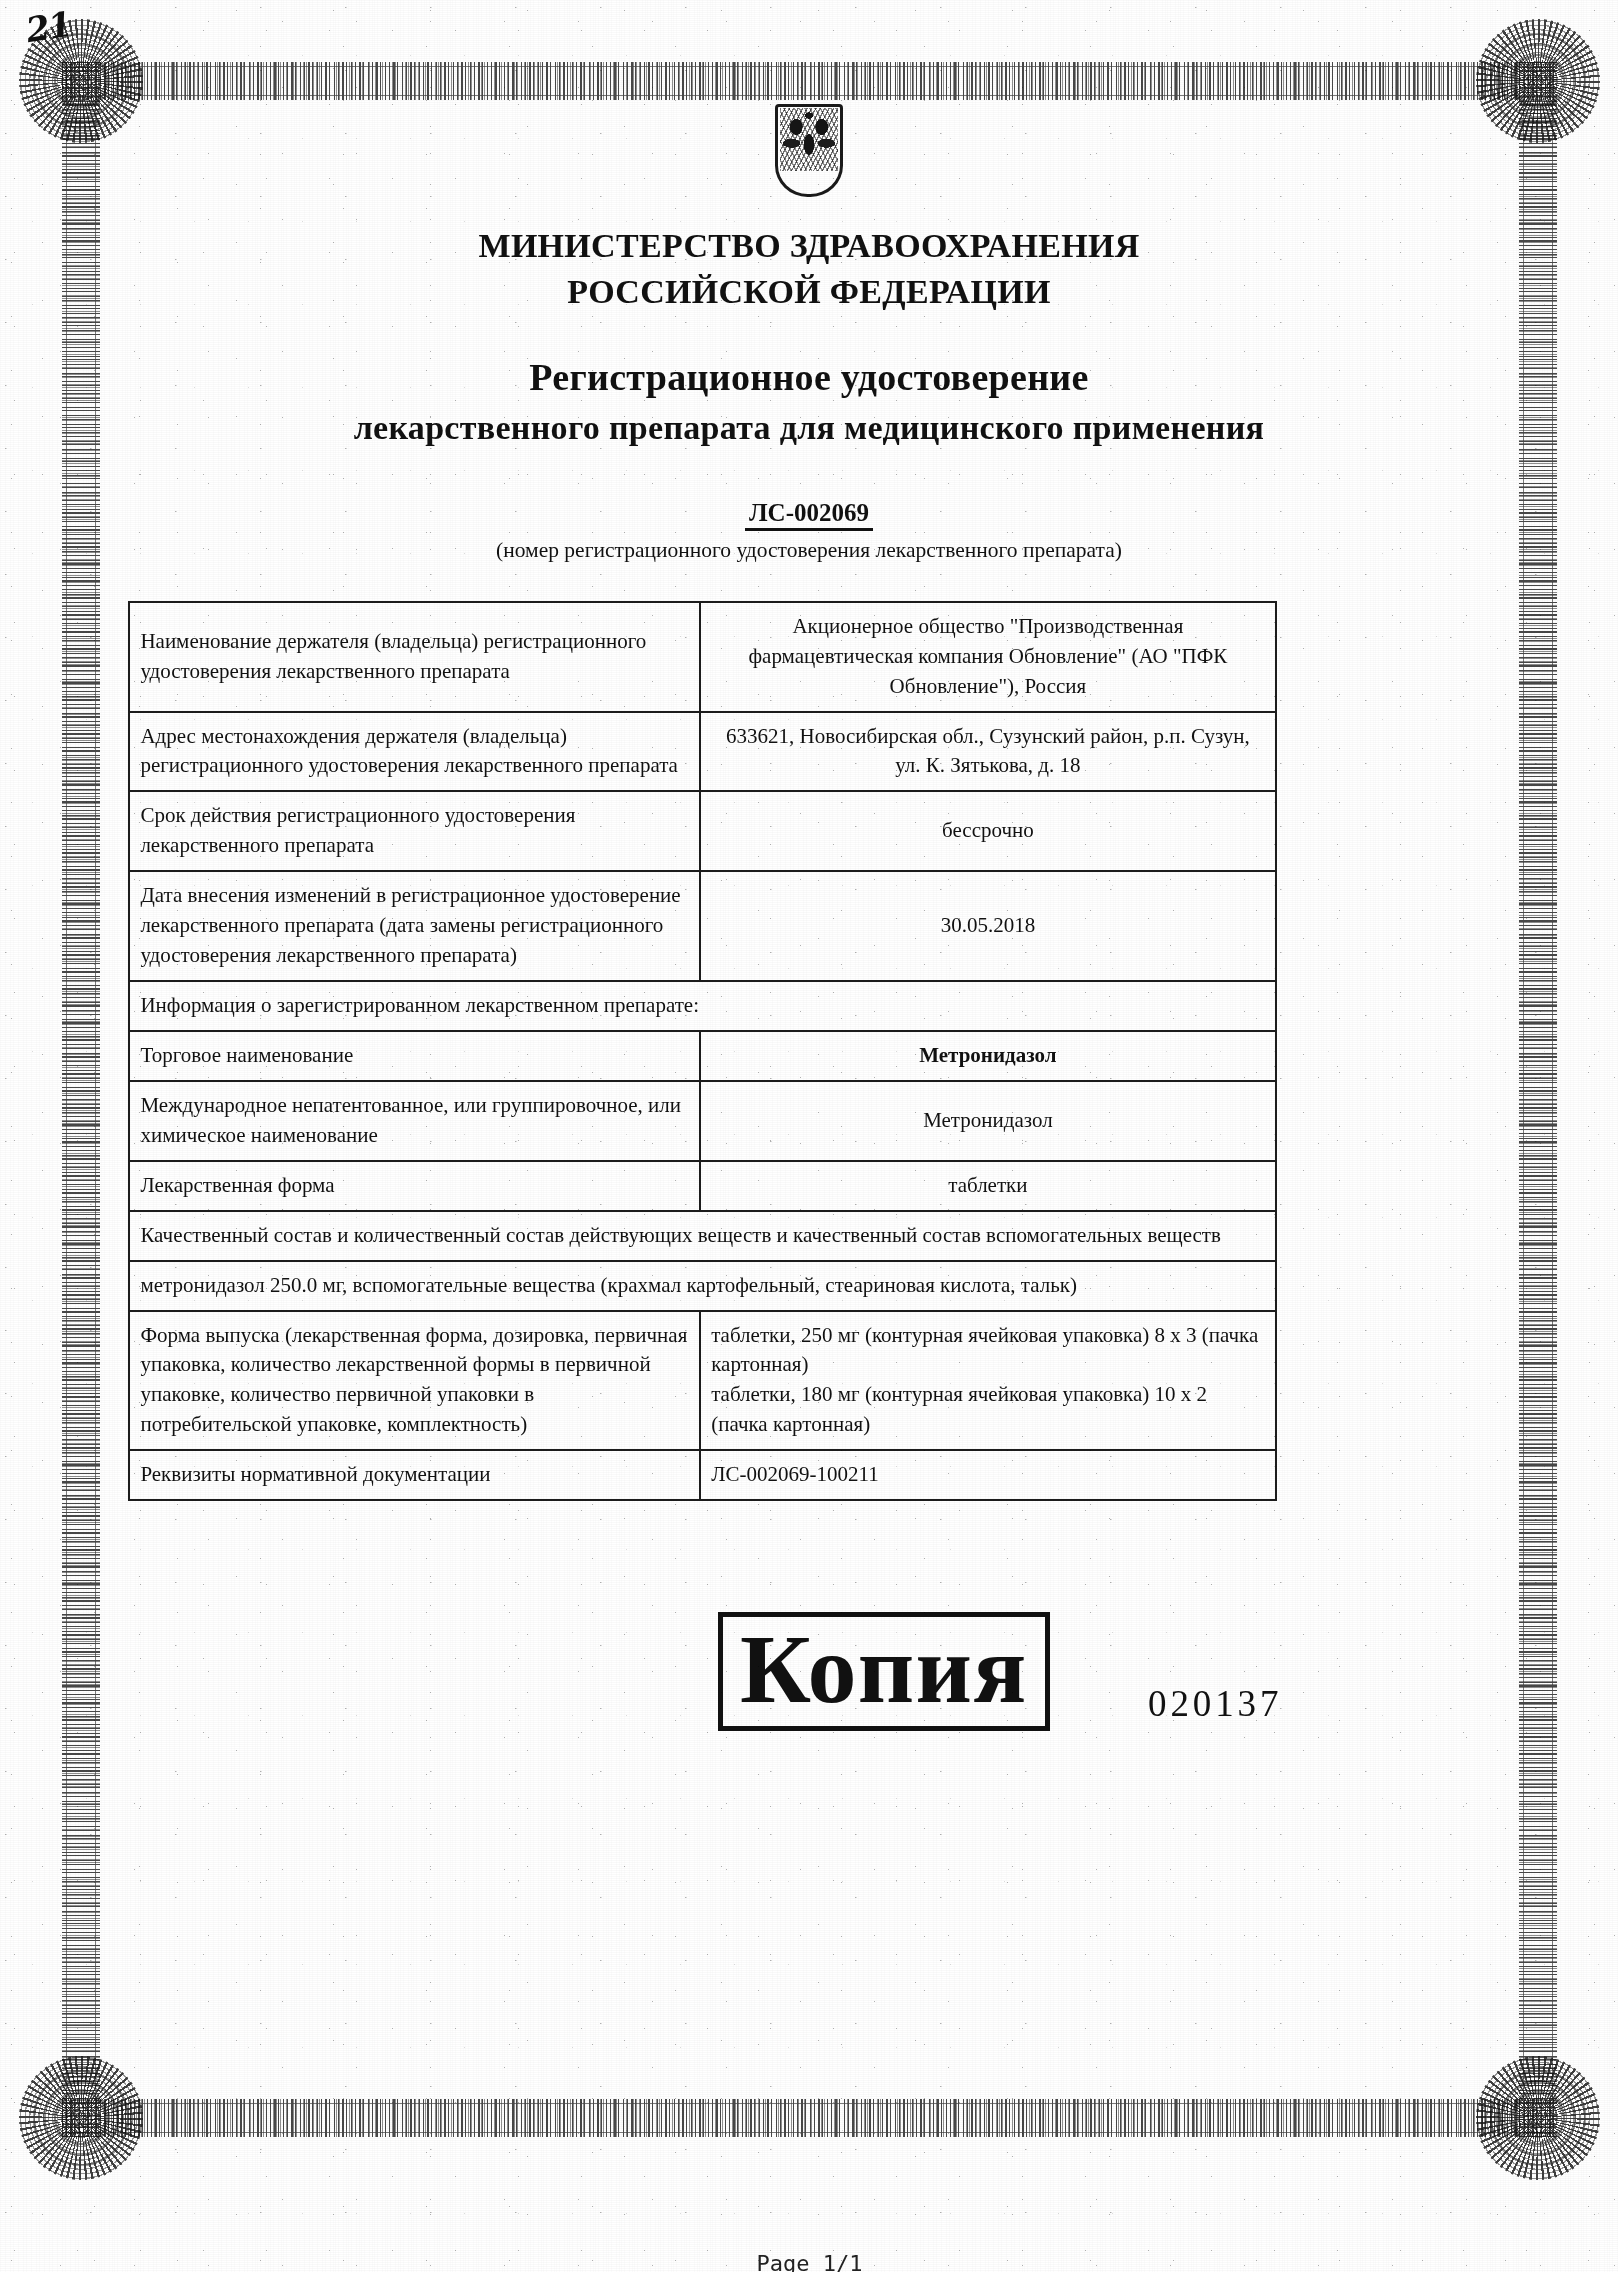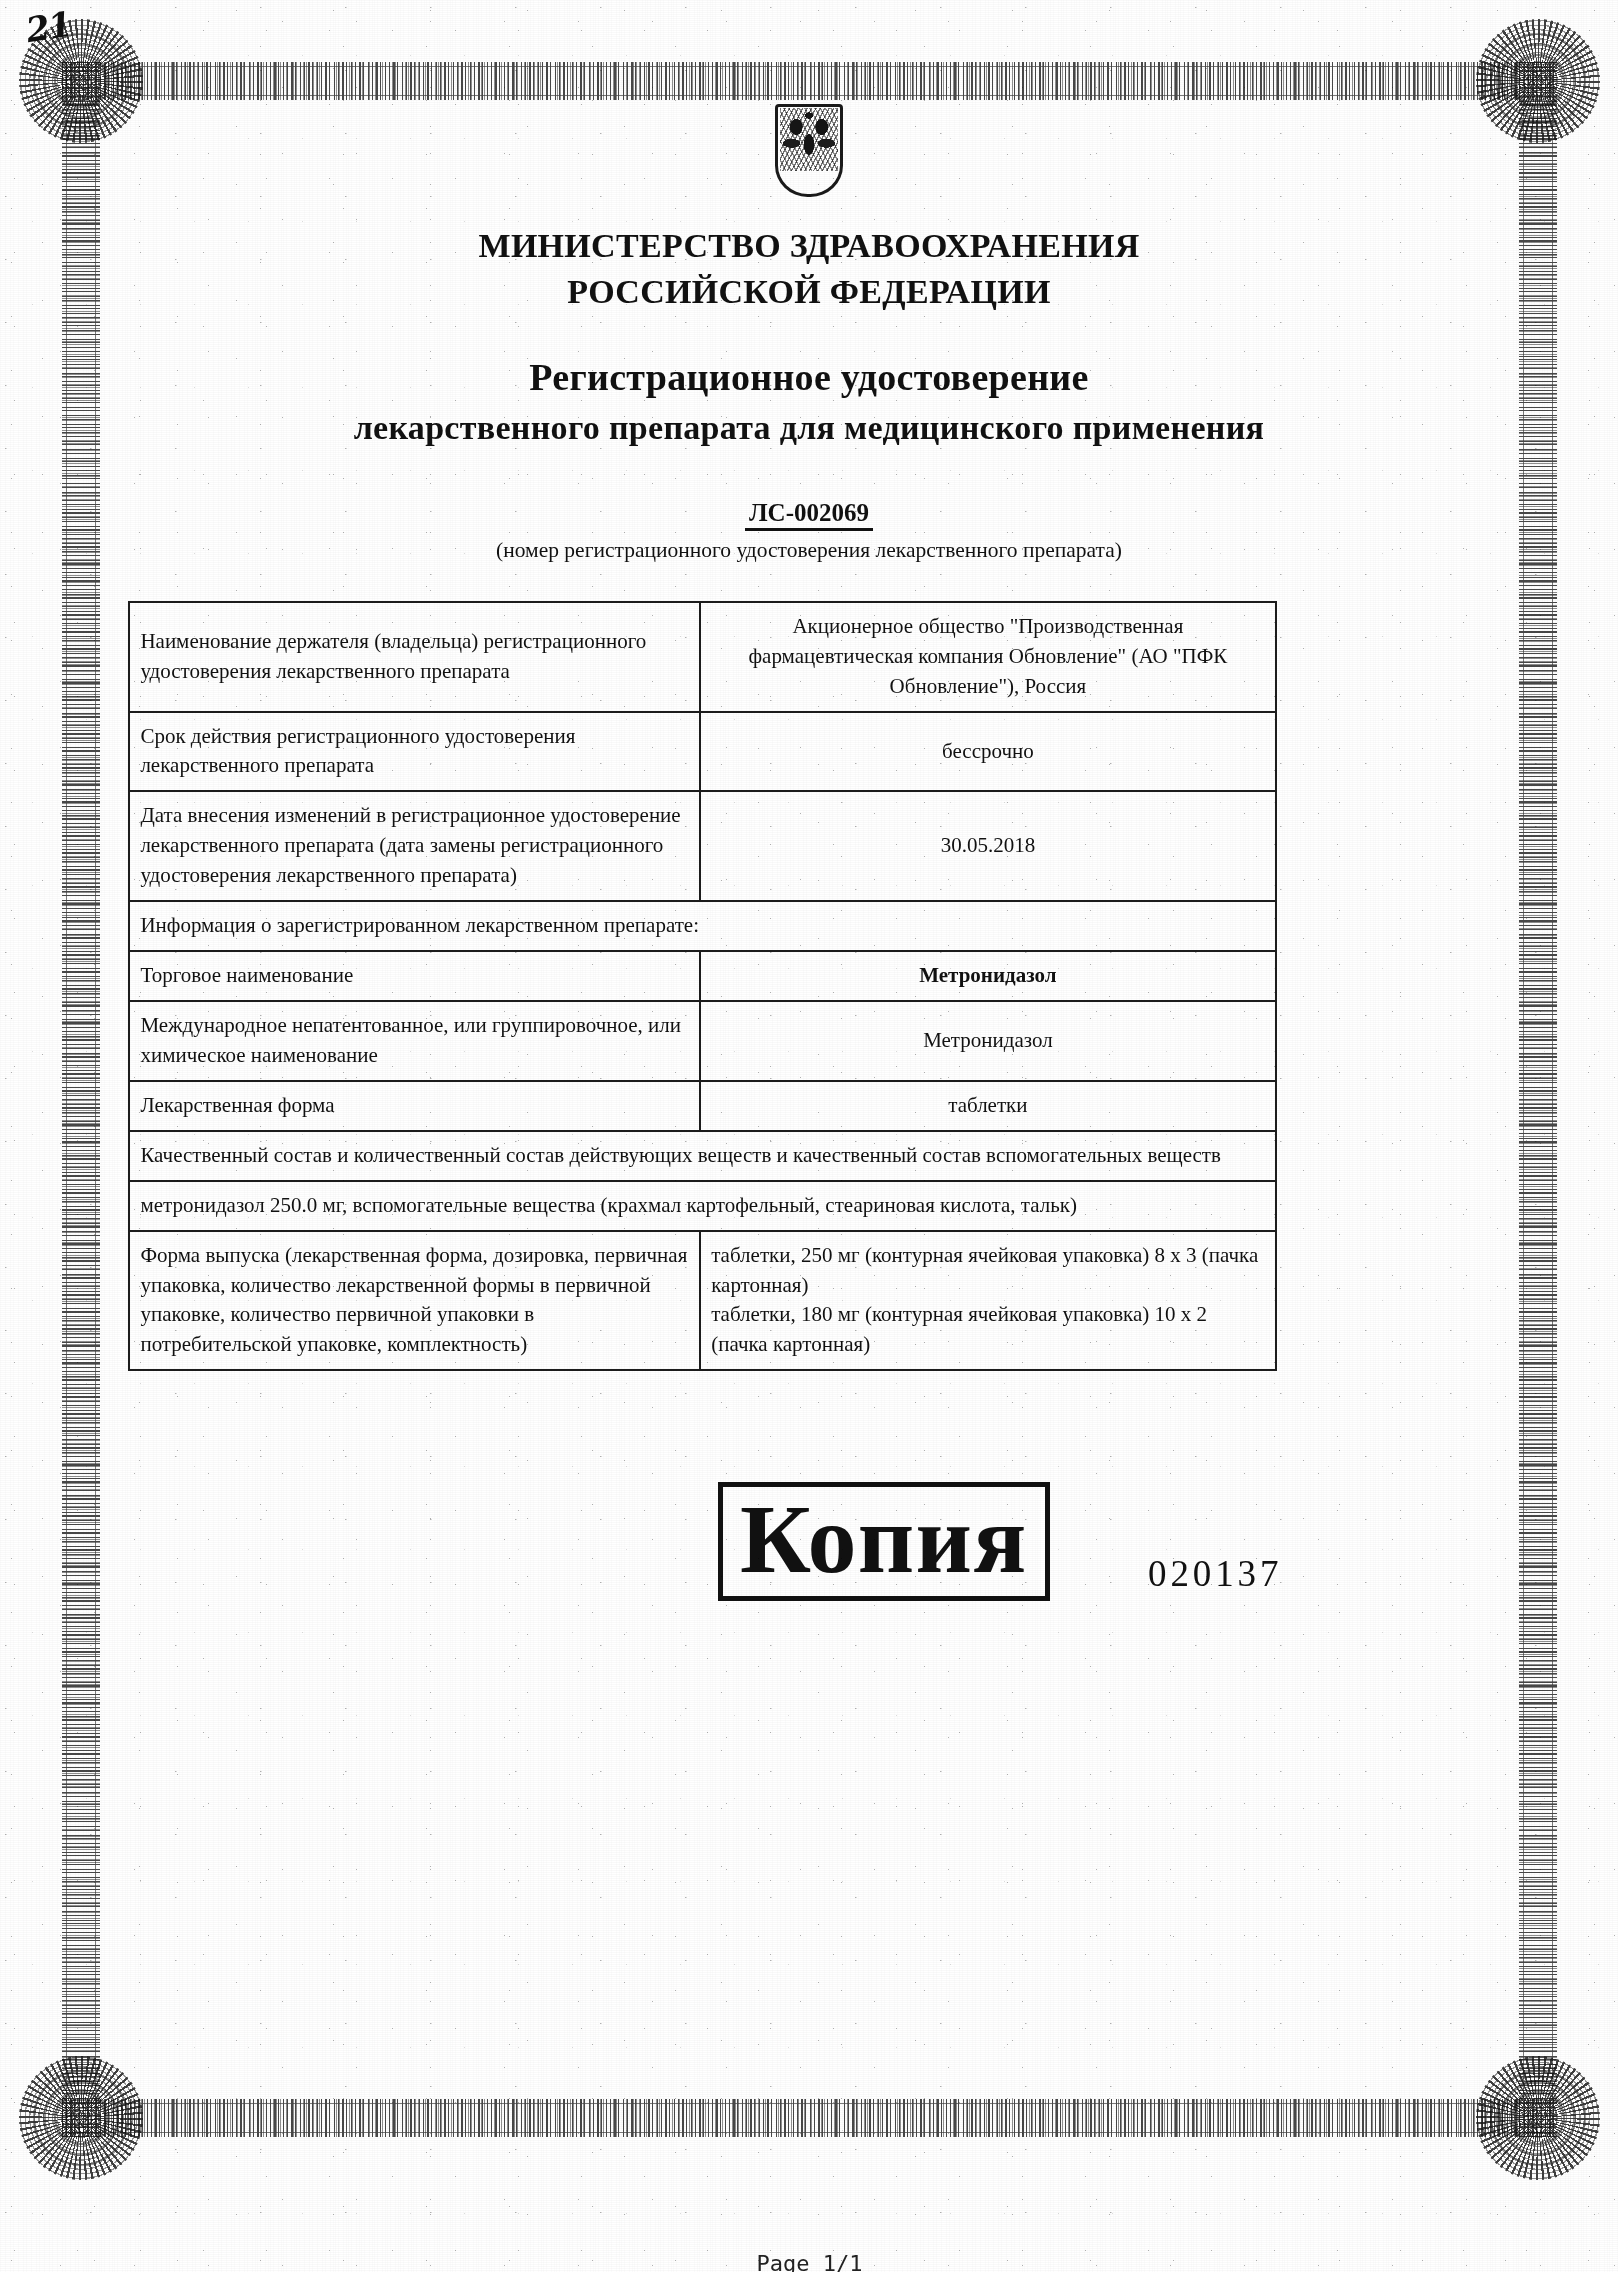--- a/index.html
+++ b/index.html
@@ -209,20 +209,24 @@
   </div>
   <div class="regcap">(номер регистрационного удостоверения лекарственного препарата)</div>
 
   <table class="reg">
     <tbody>
       <tr>
         <td class="lbl">Наименование держателя (владельца) регистрационного удостоверения лекарственного препарата</td>
         <td class="val">Акционерное общество "Производственная фармацевтическая компания Обновление" (АО "ПФК Обновление"), Россия</td>
       </tr>
       <tr>
+        <td class="lbl">Адрес местонахождения держателя (владельца) регистрационного удостоверения лекарственного препарата</td>
+        <td class="val">633621, Новосибирская обл., Сузунский район, р.п. Сузун, ул. К. Зятькова, д. 18</td>
+      </tr>
+      <tr>
         <td class="lbl">Срок действия регистрационного удостоверения лекарственного препарата</td>
         <td class="val">бессрочно</td>
       </tr>
       <tr>
         <td class="lbl">Дата внесения изменений в регистрационное удостоверение лекарственного препарата (дата замены регистрационного удостоверения лекарственного препарата)</td>
         <td class="val">30.05.2018</td>
       </tr>
 
       <tr>
         <td class="ctr" colspan="2">Информация о зарегистрированном лекарственном препарате:</td>
@@ -248,20 +252,24 @@
         <td class="wide" colspan="2">метронидазол 250.0 мг,  вспомогательные вещества (крахмал картофельный, стеариновая кислота, тальк)</td>
       </tr>
 
       <tr>
         <td class="lbl">Форма выпуска (лекарственная форма, дозировка, первичная упаковка, количество лекарственной формы в первичной упаковке, количество первичной упаковки в потребительской упаковке, комплектность)</td>
         <td class="val lft">
           <div>таблетки, 250 мг (контурная ячейковая упаковка) 8 х 3 (пачка картонная)</div>
           <div>таблетки, 180 мг (контурная ячейковая упаковка) 10 х 2 (пачка картонная)</div>
         </td>
       </tr>
+      <tr>
+        <td class="lbl">Реквизиты нормативной документации</td>
+        <td class="val lft">ЛС-002069-100211</td>
+      </tr>
     </tbody>
   </table>
 
   <div class="stampwrap">
     <div class="kopiya">Копия</div>
     <div class="docnum">020137</div>
   </div>
 
 </div>
 

